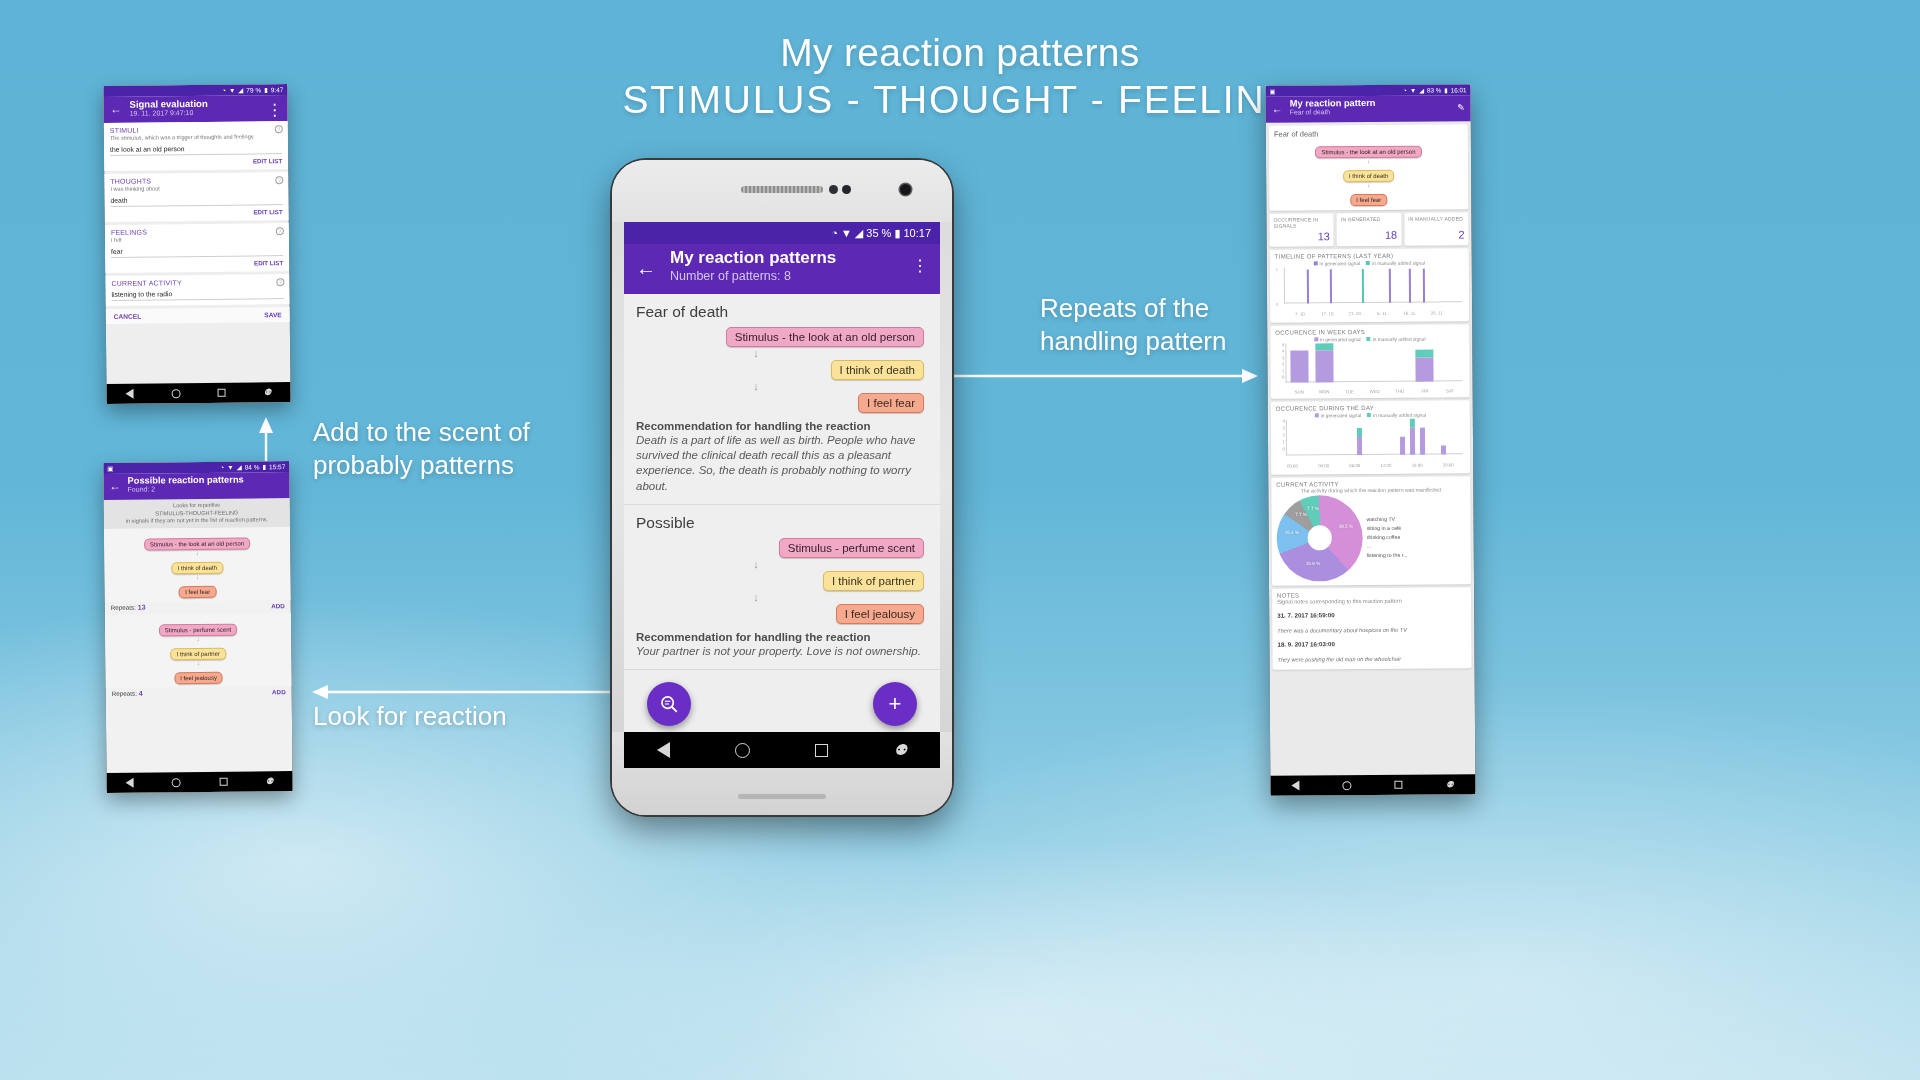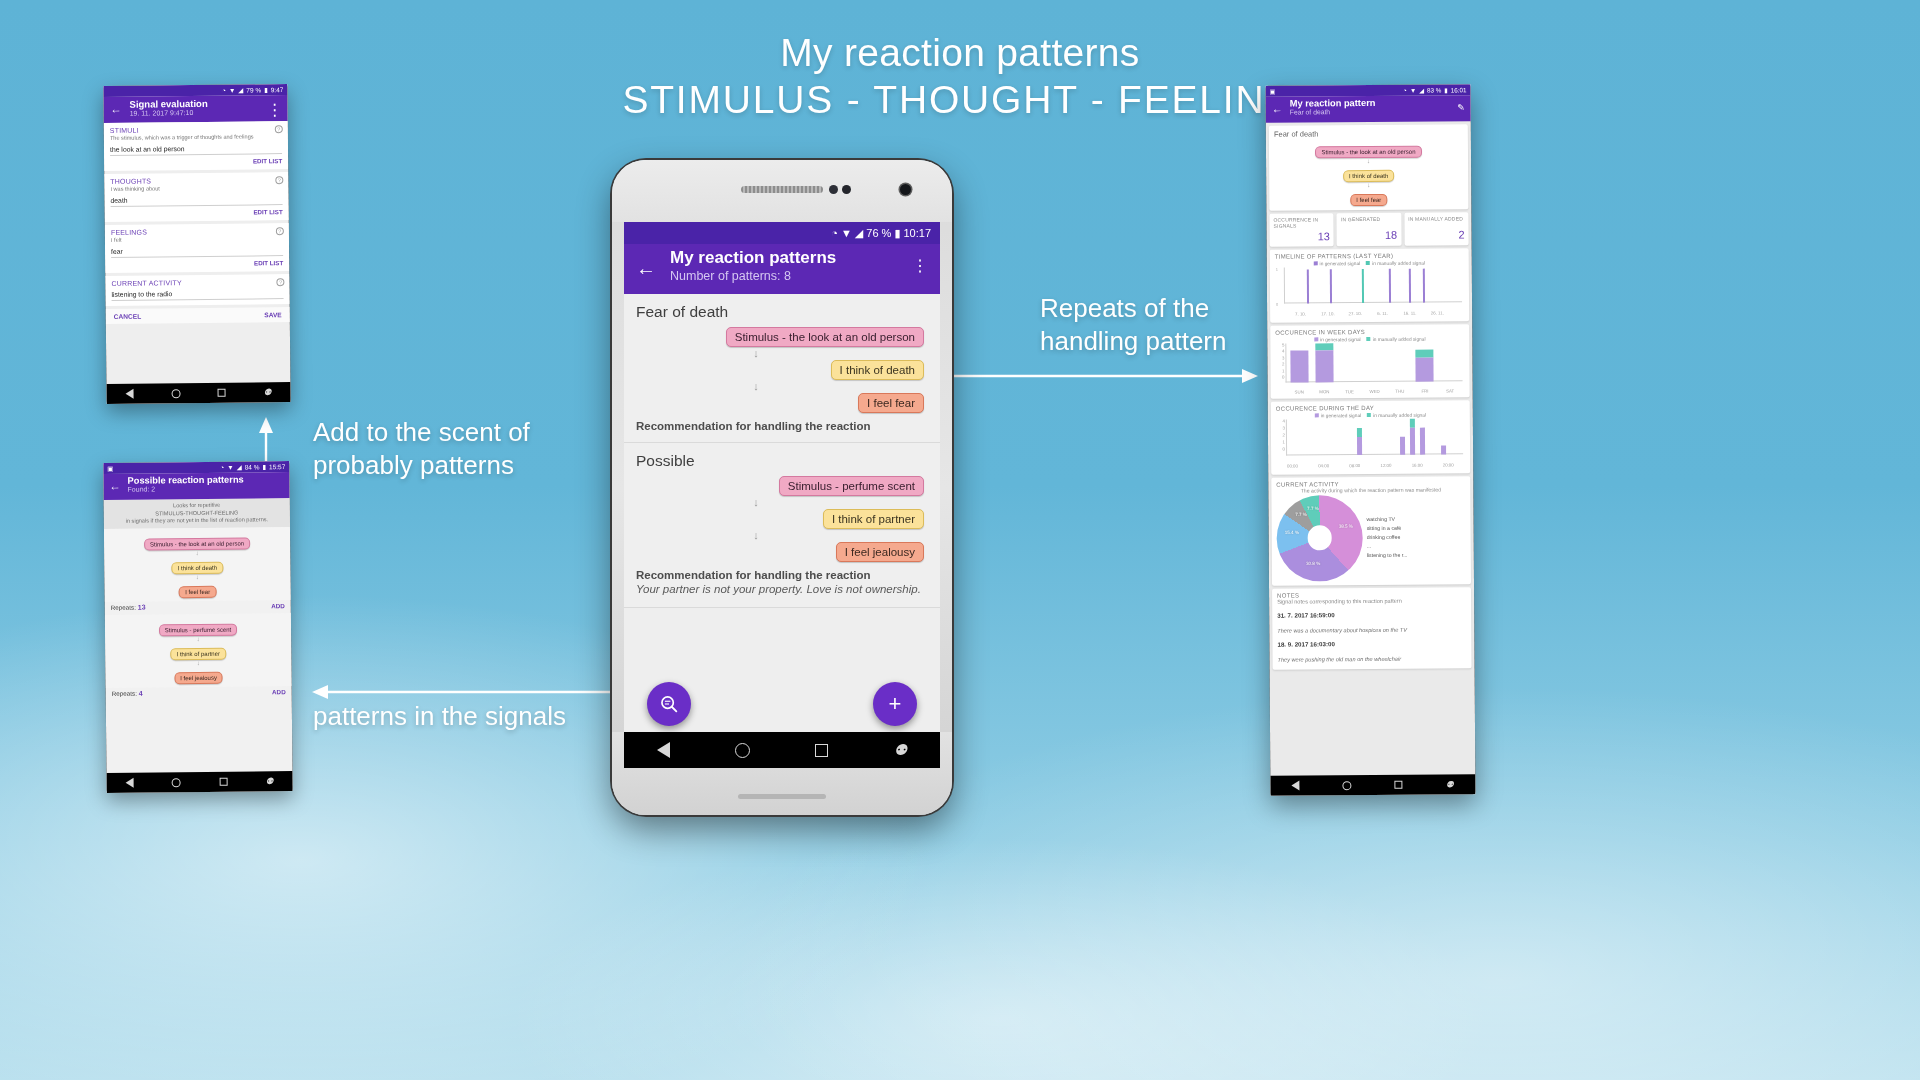--- a/index.html
+++ b/index.html
@@ -195,21 +195,21 @@
 
 <div class="callout" style="left:1040px;top:292px;">
   <div>Repeats of the</div>
   <div>handling pattern</div>
 </div>
 <div class="callout" style="left:313px;top:416px;">
   <div>Add to the scent of</div>
   <div>probably patterns</div>
 </div>
 <div class="callout" style="left:313px;top:700px;">
-  <div>patterns in the signals</div>
+  <div>Look for reaction</div>
 </div>
 
 <div class="phone" id="p1">
  <div class="frame">
   <div class="scr">
     <div class="statusbar">
       <span>◔</span>
       <span>▼</span>
       <span>◢</span>
       <span>79 %</span>
@@ -557,21 +557,21 @@
     <div class="cam3"></div>
     <div class="bezelBot"></div>
     <div class="homebar"></div>
 
     <div class="scrWrap">
       <div class="scr">
         <div class="statusbar">
           <span>◔</span>
           <span>▼</span>
           <span>◢</span>
-          <span>76 %</span>
+          <span>35 %</span>
           <span>▮</span>
           <span>10:17</span>
         </div>
         <div class="appbar">
           <div class="backArr">←</div>
           <div class="kebab">⋮</div>
           <div class="t1">My reaction patterns</div>
           <div class="t2">Number of patterns: 8</div>
         </div>
 
@@ -579,20 +579,21 @@
           <div class="card">
             <div class="ptitle">Fear of death</div>
             <div class="chips">
               <span class="chip stim">Stimulus - the look at an old person</span>
               <div class="arrowdn">↓</div>
               <span class="chip thou">I think of death</span>
               <div class="arrowdn">↓</div>
               <span class="chip feel">I feel fear</span>
             </div>
             <div class="rechead">Recommendation for handling the reaction</div>
+            <div class="rectext">Death is a part of life as well as birth. People who have survived the clinical death recall this as a pleasant experience. So, the death is probably nothing to worry about.</div>
           </div>
           <div class="card">
             <div class="ptitle">Possible</div>
             <div class="chips">
               <span class="chip stim">Stimulus - perfume scent</span>
               <div class="arrowdn">↓</div>
               <span class="chip thou">I think of partner</span>
               <div class="arrowdn">↓</div>
               <span class="chip feel">I feel jealousy</span>
             </div>

